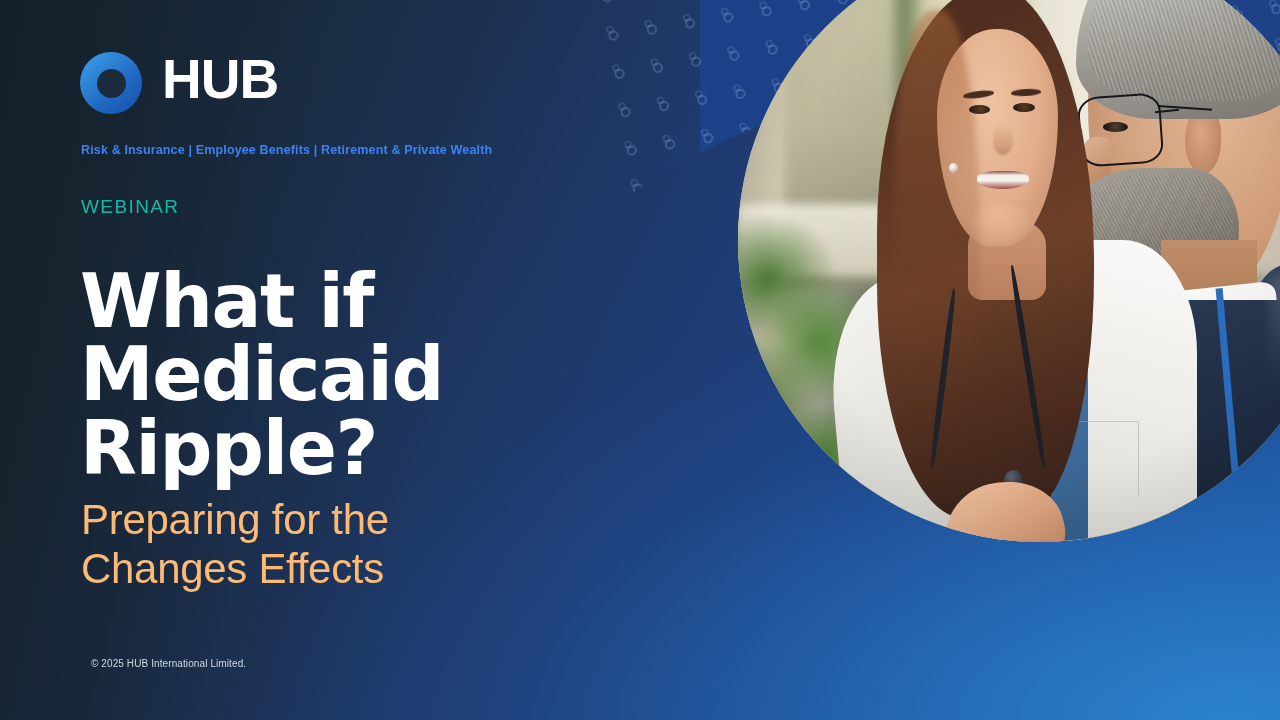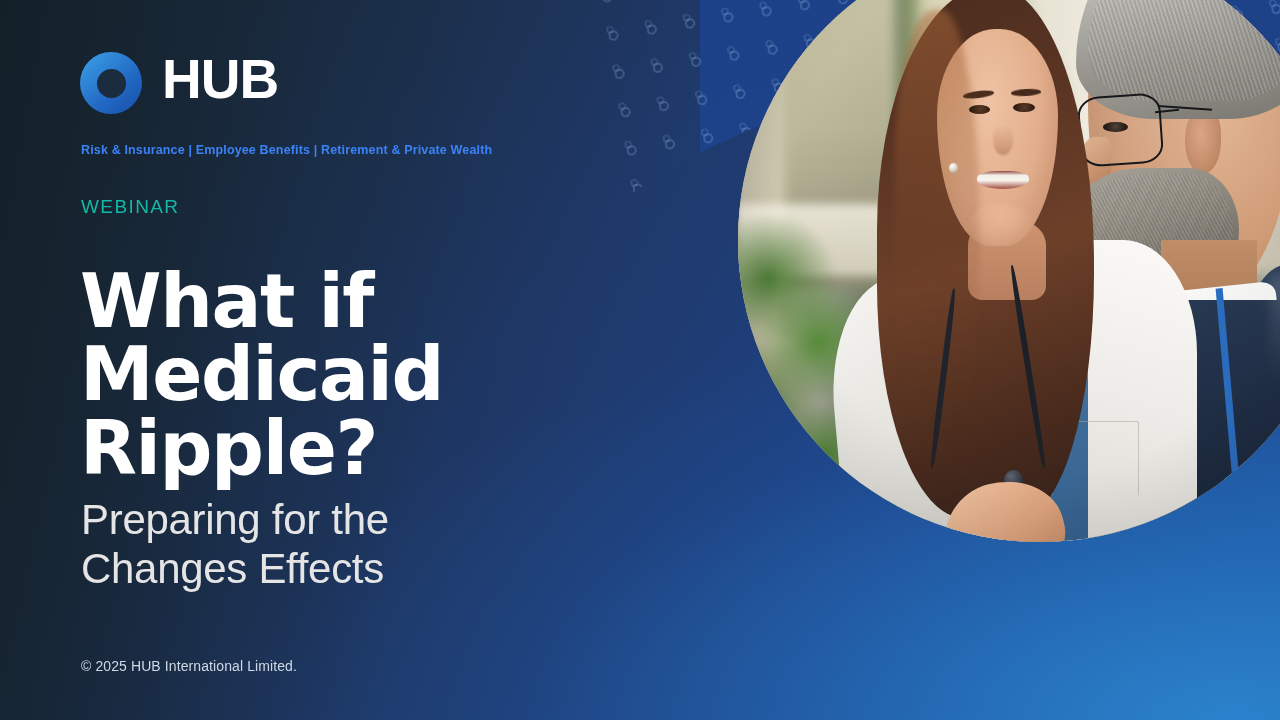--- a/index.html
+++ b/index.html
@@ -410,33 +410,33 @@
     letter-spacing: -1.4px;
     font-family: "DejaVu Sans", sans-serif;
     margin-top: 33px;
   }
 
   .subhead {
     position: absolute;
     left: 1px;
     top: 496px;
     width: 460px;
-    color: #e5e5e5;
+    color: #fdba74;
     font-size: 42px;
     font-weight: 400;
     line-height: 1.16;
     letter-spacing: -0.3px;
   }
 
   .copyright {
     position: absolute;
-    left: 1px;
+    left: 11px;
     top: 658px;
     color: #cfd8e4;
-    font-size: 14px;
+    font-size: 10px;
     font-weight: 400;
     letter-spacing: 0.1px;
     text-align: right;
   }
 </style>
 </head>
 <body>
 
 <div class="slide">
 

